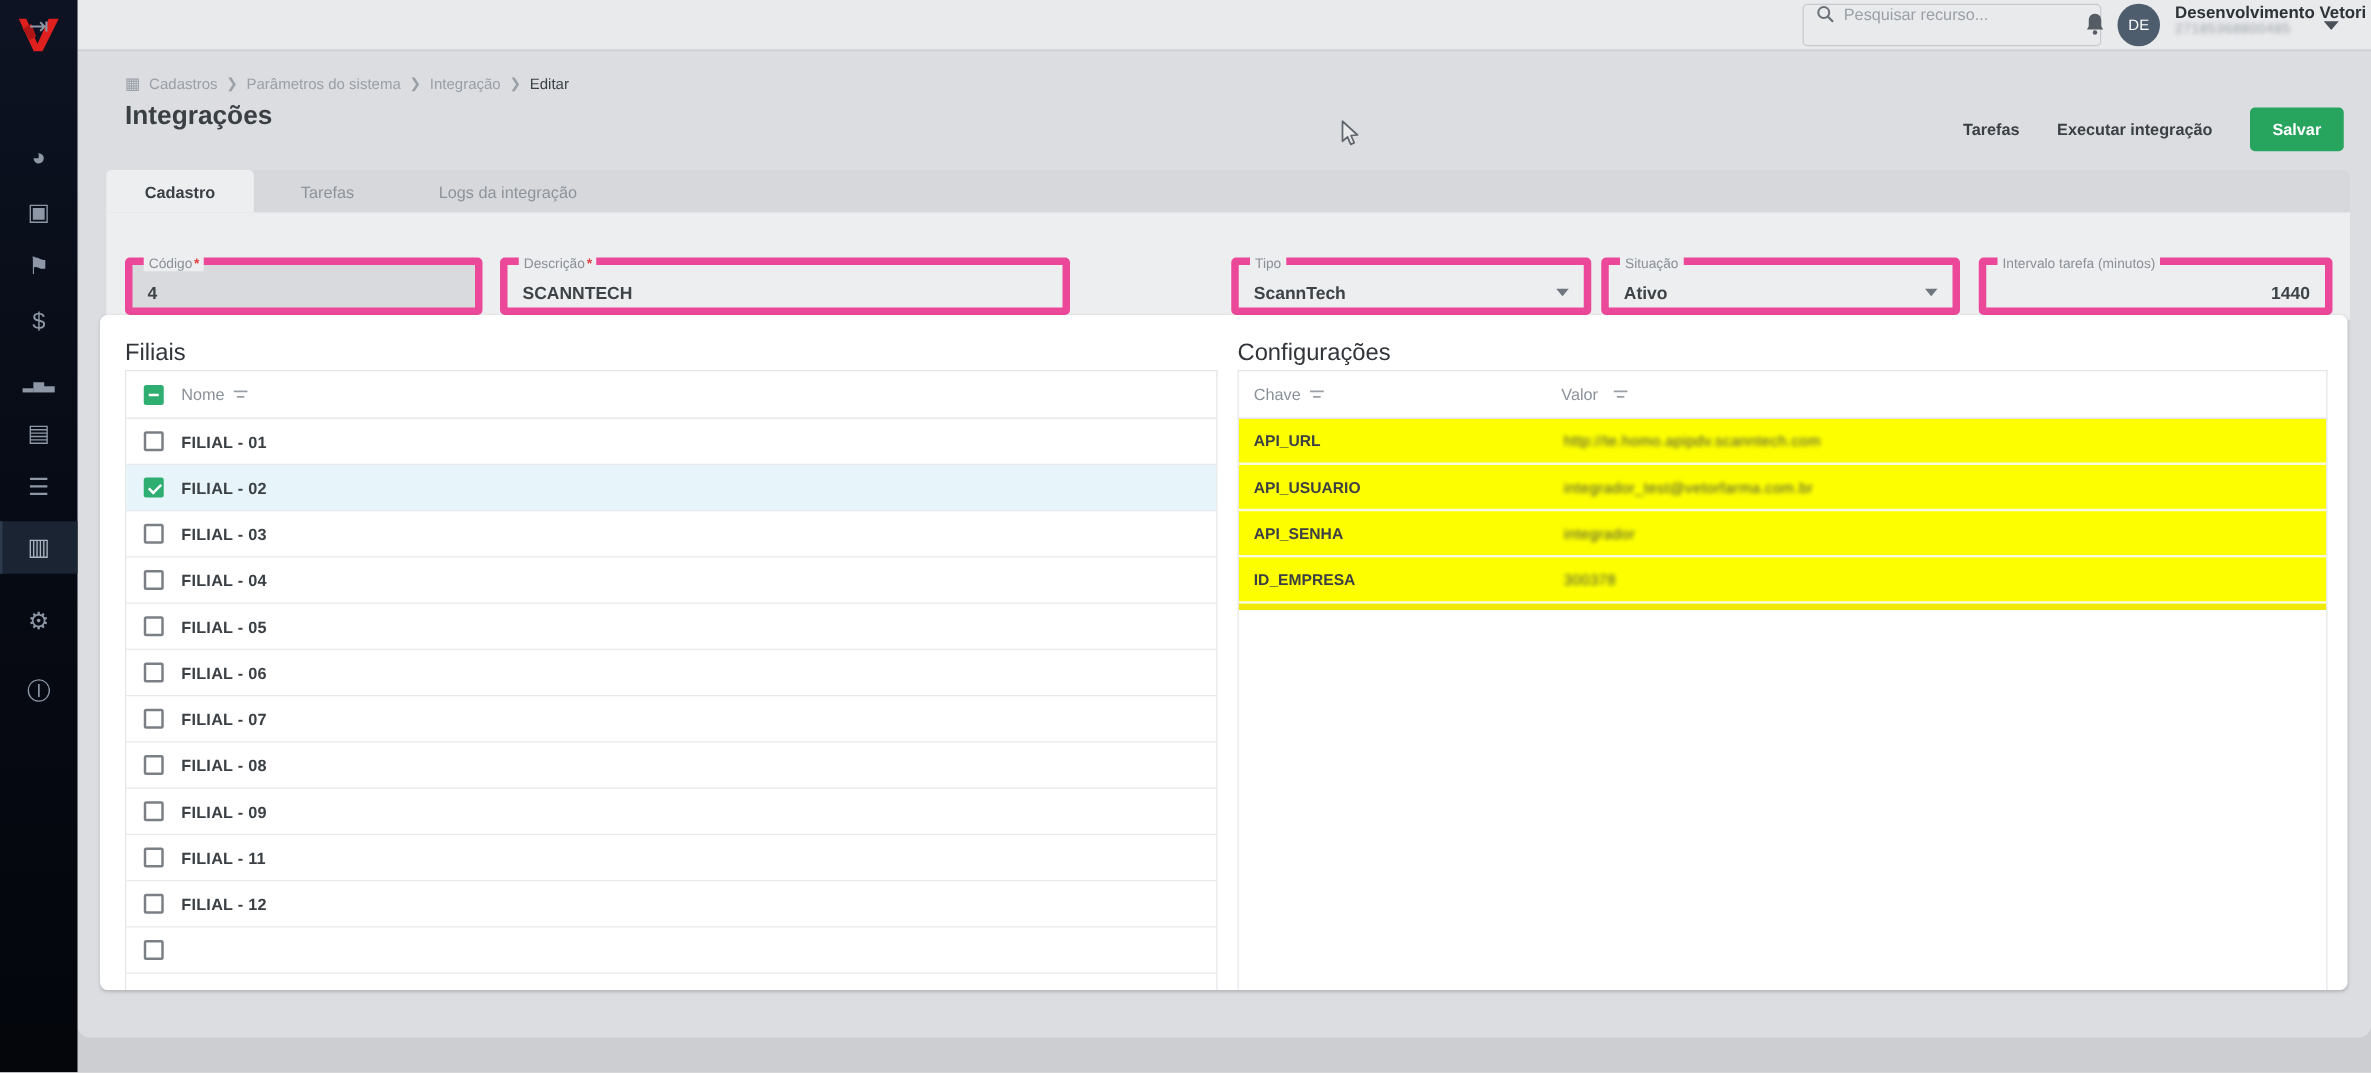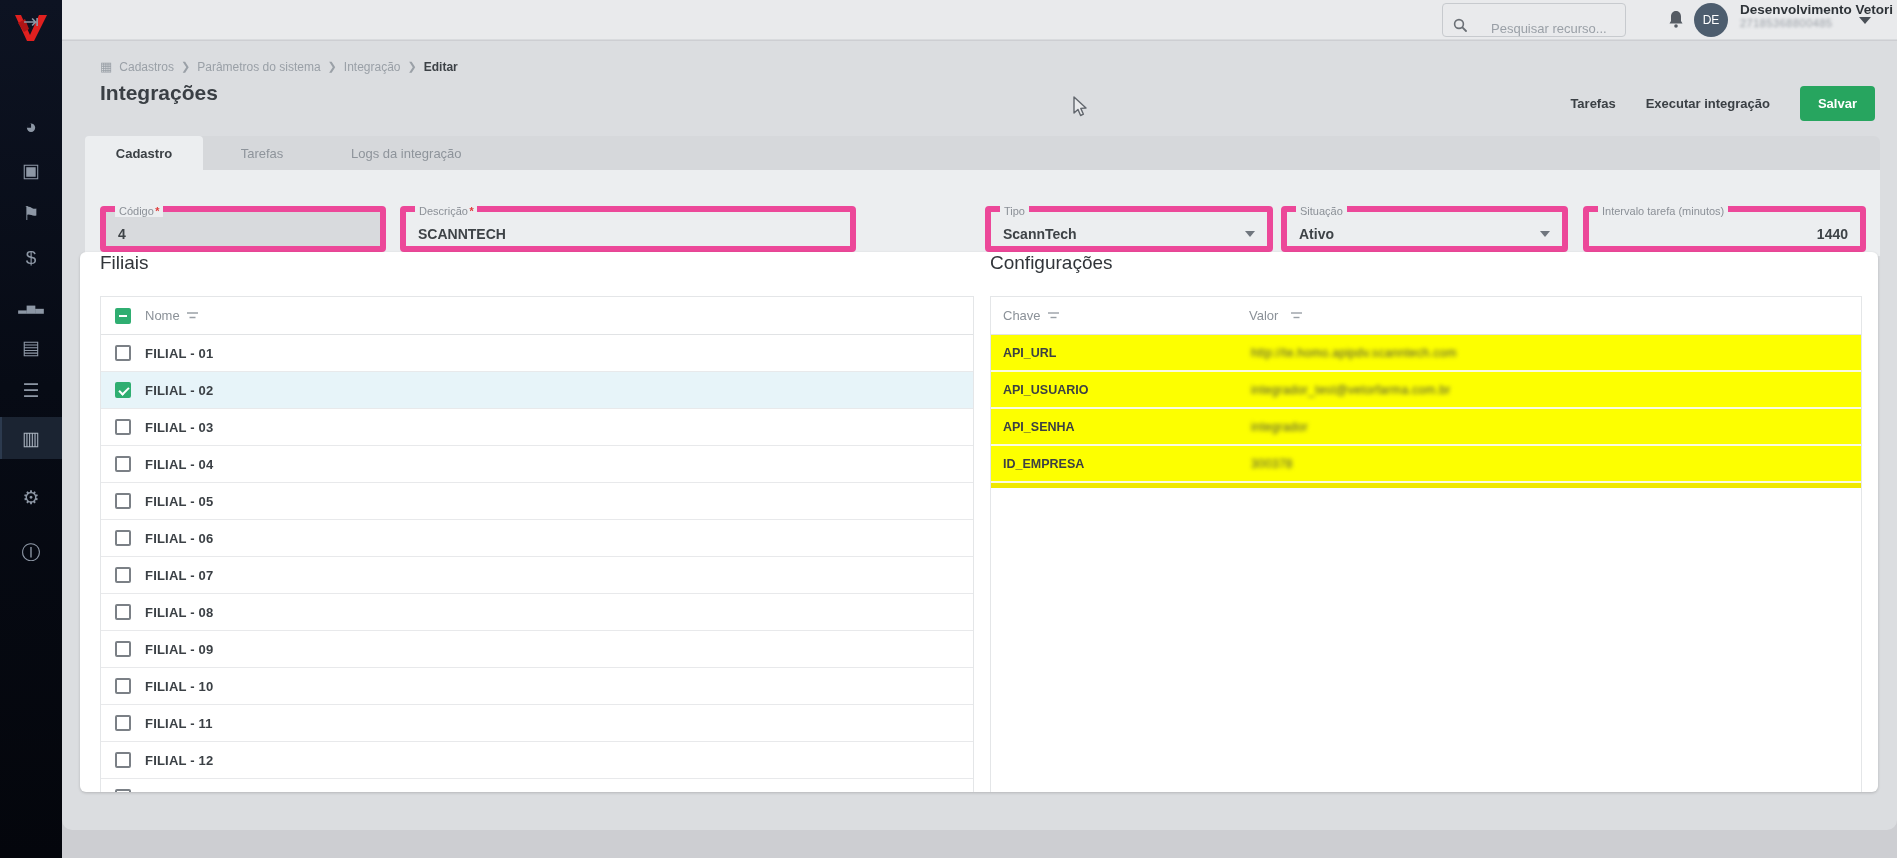--- a/index.html
+++ b/index.html
@@ -16,41 +16,41 @@
   .snav.active { background:#1b2432; box-shadow:inset 2px 0 0 #2c3a4e; color:#aab3bf; }
   .snav:nth-of-type(1){top:64px}.snav:nth-of-type(2){top:106px}.snav:nth-of-type(3){top:149px}
   .snav:nth-of-type(4){top:192px}.snav:nth-of-type(5){top:237px}.snav:nth-of-type(6){top:286px}
   .snav:nth-of-type(7){top:326px}.snav:nth-of-type(8){top:369px}.snav:nth-of-type(9){top:417px}
   .snav:nth-of-type(10){top:476px}.snav:nth-of-type(11){top:532px}
   .snav .g { filter:blur(.4px); }
 
   
   .topbar { position:absolute; left:62px; top:0; width:1835px; height:40px; background:#e9eaec;
     border-bottom:1px solid #d9dbde; z-index:4; }
-  .search { position:absolute; left:1380px; top:3px; width:184px; height:34px; border:1px solid #c7cace;
-    border-radius:4px; display:flex; align-items:flex-end; padding:0 10px; gap:24px; background:#e9eaec; }
+  .search { position:absolute; left:1380px; top:3px; width:239px; height:34px; border:1px solid #c7cace;
+    border-radius:4px; display:flex; align-items:flex-start; padding:0 10px; gap:8px; background:#e9eaec; }
   .search input { border:0; outline:0; background:transparent; font:13px "Liberation Sans",sans-serif; color:#5f646b; width:150px; }
   .search input::placeholder { color:#9aa0a7; }
   .bell { position:absolute; left:1605px; top:9px; }
   .avatar { position:absolute; left:1632px; top:3px; width:34px; height:34px; border-radius:50%;
     background:#4d5d6e; color:#fff; font-size:12px; font-weight:normal; display:flex; align-items:center; justify-content:center; }
   .userblock { position:absolute; left:1678px; top:2px; width:210px; }
   .uname { font-size:13.5px; font-weight:bold; color:#2e3338; white-space:nowrap; }
   .uid { font-size:11px; color:#9aa0a7; filter:blur(1.6px); letter-spacing:.5px; }
   .caret { position:absolute; left:1797px; top:17px; width:0; height:0;
     border-left:6px solid transparent; border-right:6px solid transparent; border-top:7px solid #4a5057; }
 
   
   .content { position:absolute; left:62px; top:41px; width:1835px; height:789px; background:#dbdde0;
     border-radius:0 0 10px 10px; overflow:hidden; }
 
   .breadcrumb { position:absolute; left:38px; top:18px; display:flex; align-items:center; gap:7px;
     font-size:12px; color:#9aa0a7; }
   .breadcrumb .crumb { cursor:pointer; }
-  .breadcrumb .crumb.current { color:#3c4146; font-weight:bold;text-align:right; }
+  .breadcrumb .crumb.current { color:#3c4146; font-weight:normal;text-align:right; }
   .bc-sep { font-size:11px; color:#9aa0a7; }
   .bc-icon { color:#9aa0a7; font-size:13px; }
 
   .page-title { position:absolute; left:38px; top:40px; font-size:21px; font-weight:bold; color:#3a3f44; }
 
   .actions { position:absolute; right:22px; top:45px; display:flex; align-items:center; gap:30px; }
   .txtbtn { font-size:13px; font-weight:bold; color:#3b4045; cursor:pointer; }
   .savebtn { background:#27a55f; color:#fff; font-size:13px; font-weight:bold; border:0; border-radius:4px;
     padding:10px 18px; cursor:pointer; }
 
@@ -73,21 +73,21 @@
   .fvalue.right { text-align:right; }
   .fsel { display:flex; align-items:center; height:44px; padding:0 12px; font-size:14px; font-weight:bold; color:#3e4347; cursor:pointer; }
   .selcaret { margin-left:auto; width:0; height:0; border-left:5px solid transparent; border-right:5px solid transparent;
     border-top:6px solid #70767e; }
   .f-codigo { left:38px; width:286px; } .f-desc { left:338px; width:456px; }
   .f-tipo { left:923px; width:288px; } .f-sit { left:1219px; width:287px; } .f-int { left:1521px; width:283px; }
 
   
   .card { position:absolute; left:18px; top:211px; width:1798px; height:540px; background:#fff;
     border-radius:6px; box-shadow:0 1px 3px rgba(0,0,0,.18); overflow:hidden; }
-  .panel-title { position:absolute; top:0; font-size:19px; color:#31353a; }
+  .panel-title { position:absolute; top:20px; font-size:19px; color:#31353a; }
   .pt-fil { left:20px; } .pt-cfg { left:910px; }
 
   .gridbox { position:absolute; top:44px; bottom:0; border:1px solid #e4e6e8; border-bottom:0; background:#fff; overflow:hidden; }
   .g-fil { left:20px; width:874px; } .g-cfg { left:910px; width:872px; }
 
   .ghead { height:38px; display:flex; align-items:center; border-bottom:1px solid #e1e3e5;
     font-size:13px; color:#8b9198; }
   .ghead .hlabel { margin-right:6px; }
 
   .filter-ic { display:inline-block; }
@@ -283,24 +283,20 @@
             <span class="cb"></span>
             <span class="rlabel">FILIAL - 07</span>
           </div>
         <div class="row">
             <span class="cb"></span>
             <span class="rlabel">FILIAL - 08</span>
           </div>
         <div class="row">
             <span class="cb"></span>
             <span class="rlabel">FILIAL - 09</span>
-          </div>
-        <div class="row">
-            <span class="cb"></span>
-            <span class="rlabel">FILIAL - 10</span>
           </div>
         <div class="row">
             <span class="cb"></span>
             <span class="rlabel">FILIAL - 11</span>
           </div>
         <div class="row">
             <span class="cb"></span>
             <span class="rlabel">FILIAL - 12</span>
           </div>
         <div class="row">

